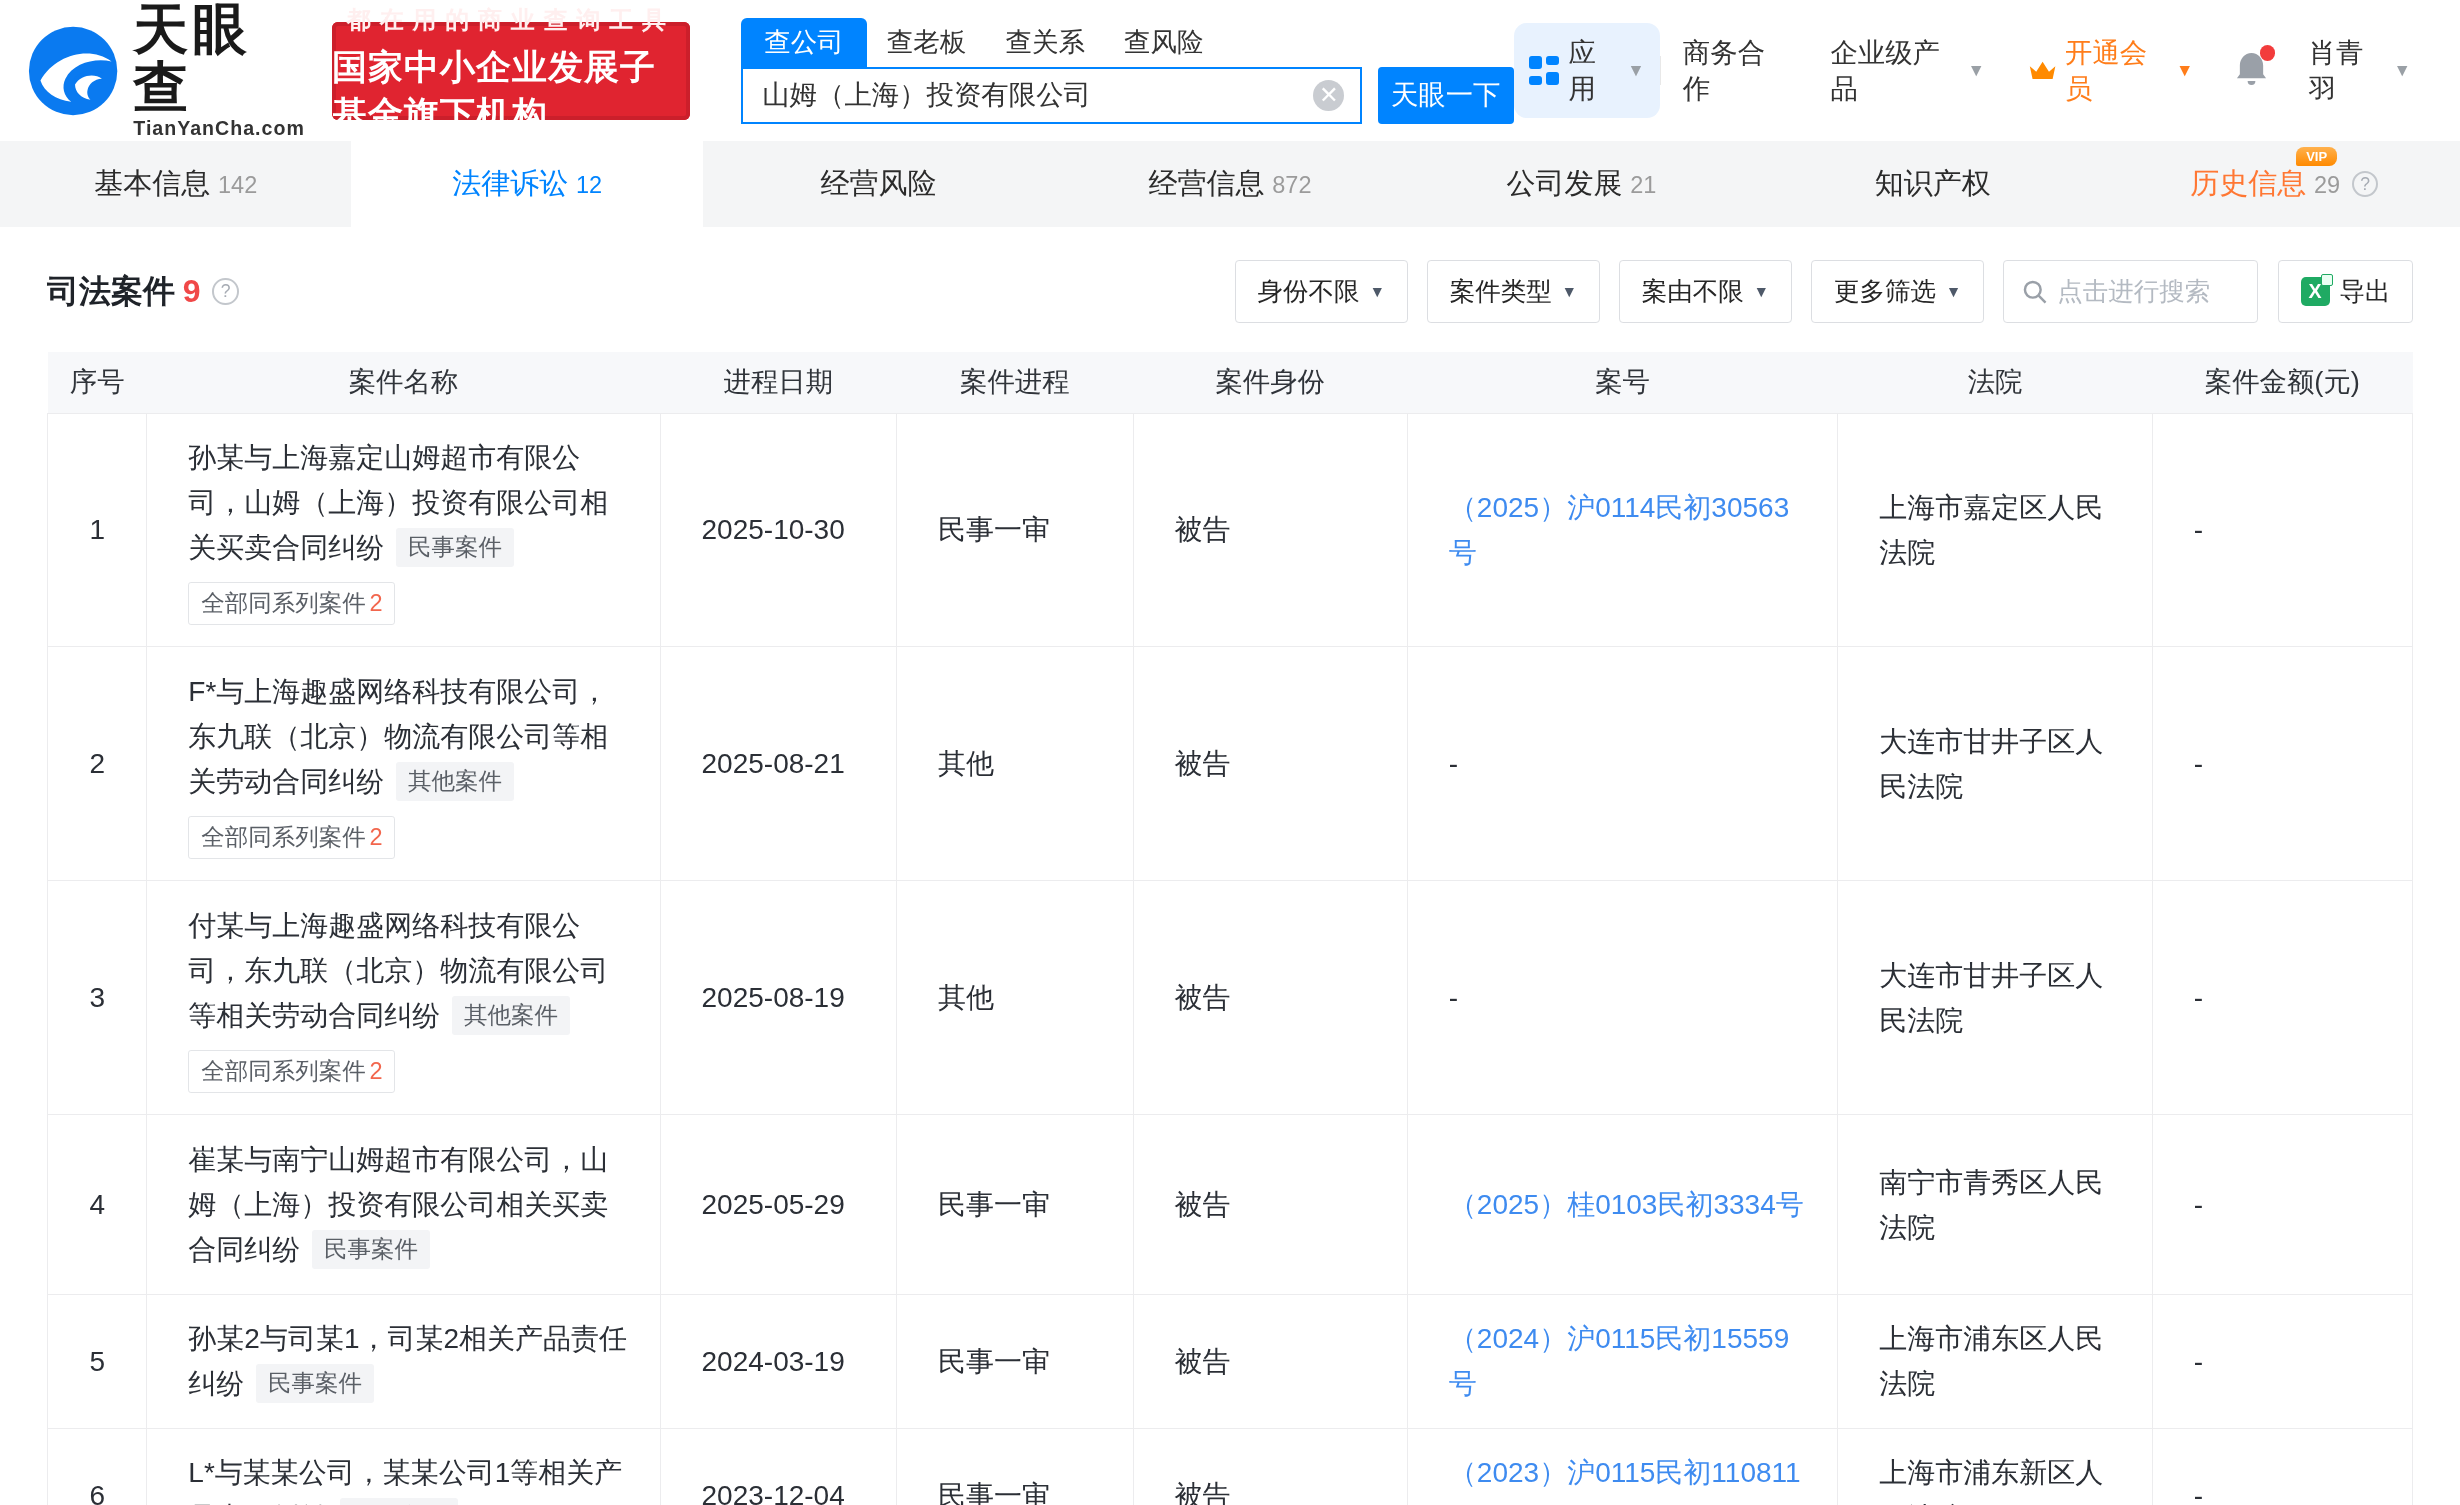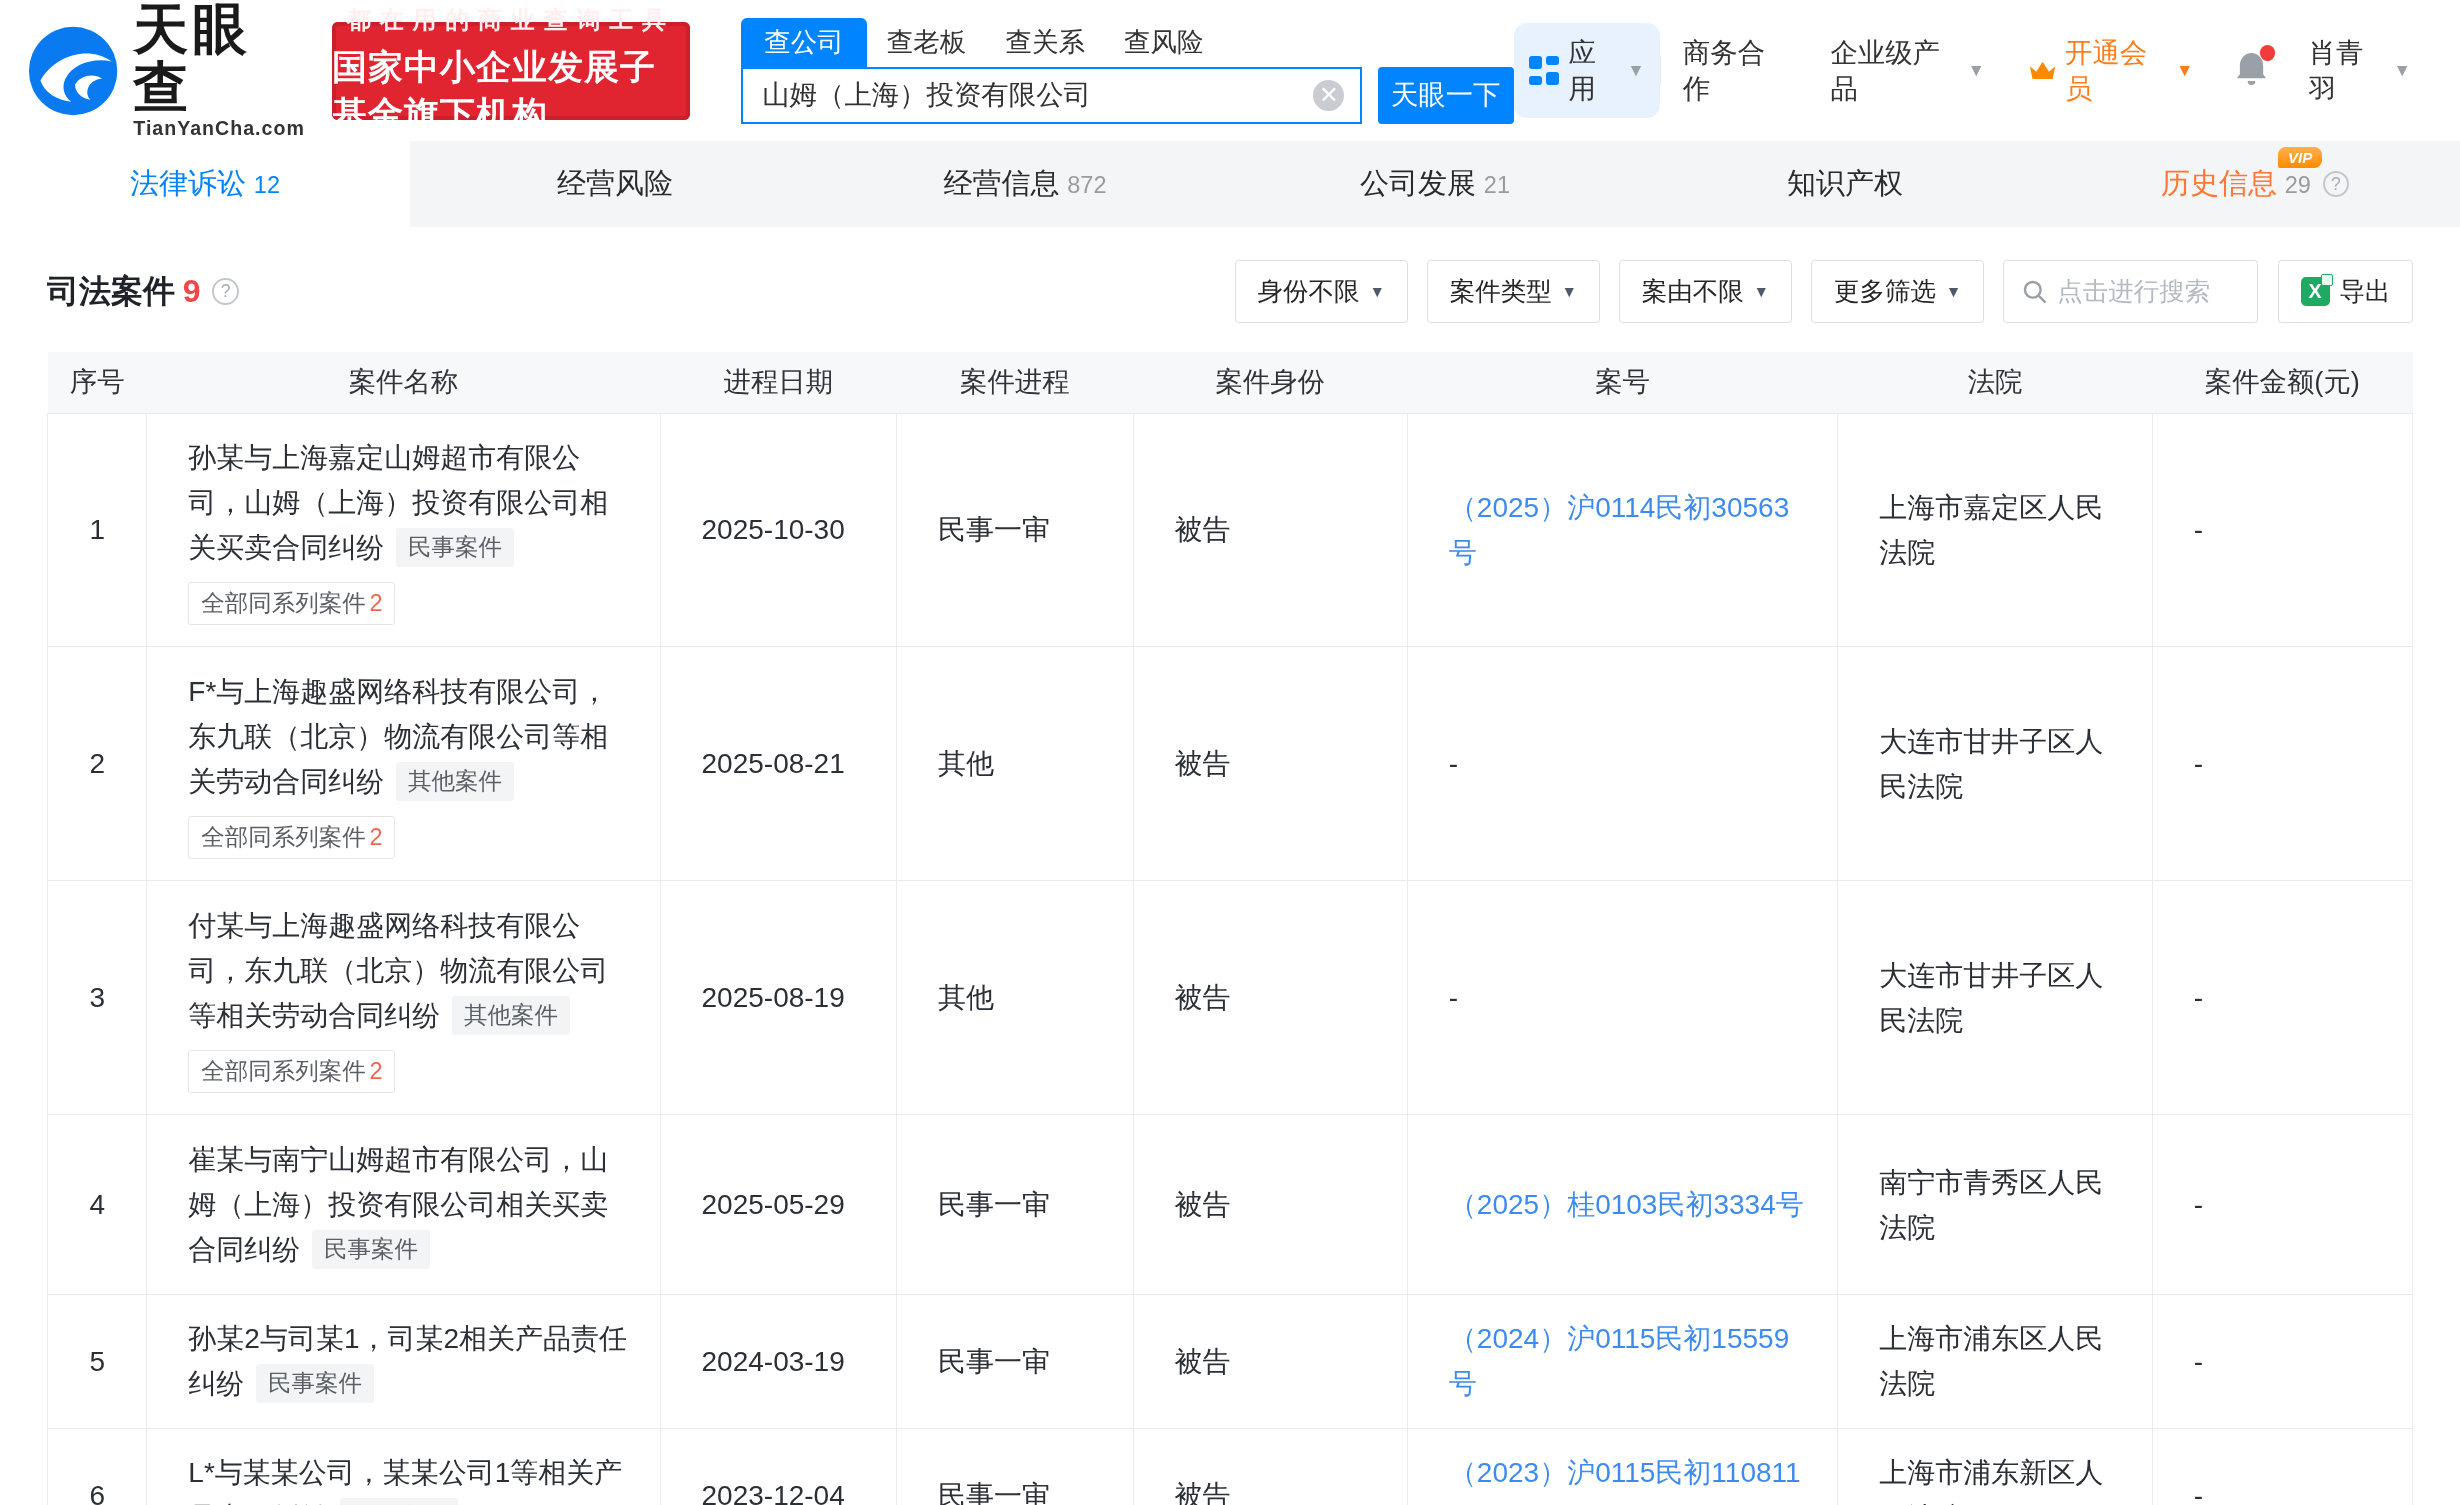--- a/index.html
+++ b/index.html
@@ -44,22 +44,22 @@
   .bell-dot { position:absolute; top:-5.9px; right:11.8px; width:15.7px; height:15.7px; background:#f23c3c; border-radius:50%; }
 
   
   .tabbar { height:86px; background:#f4f5f6; display:flex; }
   .ptab { flex:1; display:flex; align-items:center; justify-content:center; gap:7.8px;
     font-size:29px; color:#2b2b2b; position:relative; cursor:pointer; }
   .ptab .cnt { font-size:23.5px; color:#9b9b9b; margin-top:3.9px; }
   .ptab.active { background:#fff; color:#0084ff; }
   .ptab.active .cnt { color:#0084ff; }
   .ptab.history { color:#ff7733; }
-  .vip-badge { position:absolute; top:5.9px; right:138px; background:linear-gradient(180deg,#ffb14d,#ff8a00);
-    color:#fff; font-size:15px; font-weight:bold; font-style:italic; padding:2px 9.8px; border-radius:7.8px 7.8px 7.8px 2px; }
+  .vip-badge { position:absolute; top:5.9px; right:123px; background:linear-gradient(180deg,#ffb14d,#ff8a00);
+    color:#fff; font-size:13px; font-weight:bold; padding:2px 9.8px; border-radius:7.8px 7.8px 7.8px 2px; }
   .help-ic { width:26.5px; height:26.5px; border-radius:50%; border:2px solid #c3c7cc; color:#a6abb3;
     font-size:17.6px; display:flex; align-items:center; justify-content:center; margin-left:3.9px; }
 
   
   main { padding:33px 47px 0; }
   .section-row { display:flex; align-items:center; }
   .sec-title { display:flex; align-items:center; }
   .sec-title .t { font-size:32px; font-weight:bold; color:#1f2329; }
   .sec-title .n { font-size:32px; font-weight:bold; color:#f04848; margin:0 7.8px 0 7.8px; }
   .filters { margin-left:auto; display:flex; align-items:center; gap:19.6px; }
@@ -158,20 +158,24 @@
       <span class="bell-dot"></span>
     </div>
     <div class="nav-item">
       <span>肖青羽</span>
       <span class="caret">▼</span>
     </div>
   </div>
 </header>
 
 <nav class="tabbar">
+  <div class="ptab">
+    <span>基本信息</span>
+      <span class="cnt">142</span>
+  </div>
   <div class="ptab active">
     <span>法律诉讼</span>
       <span class="cnt">12</span>
   </div>
   <div class="ptab">
     <span>经营风险</span>
   </div>
   <div class="ptab">
     <span>经营信息</span>
       <span class="cnt">872</span>

